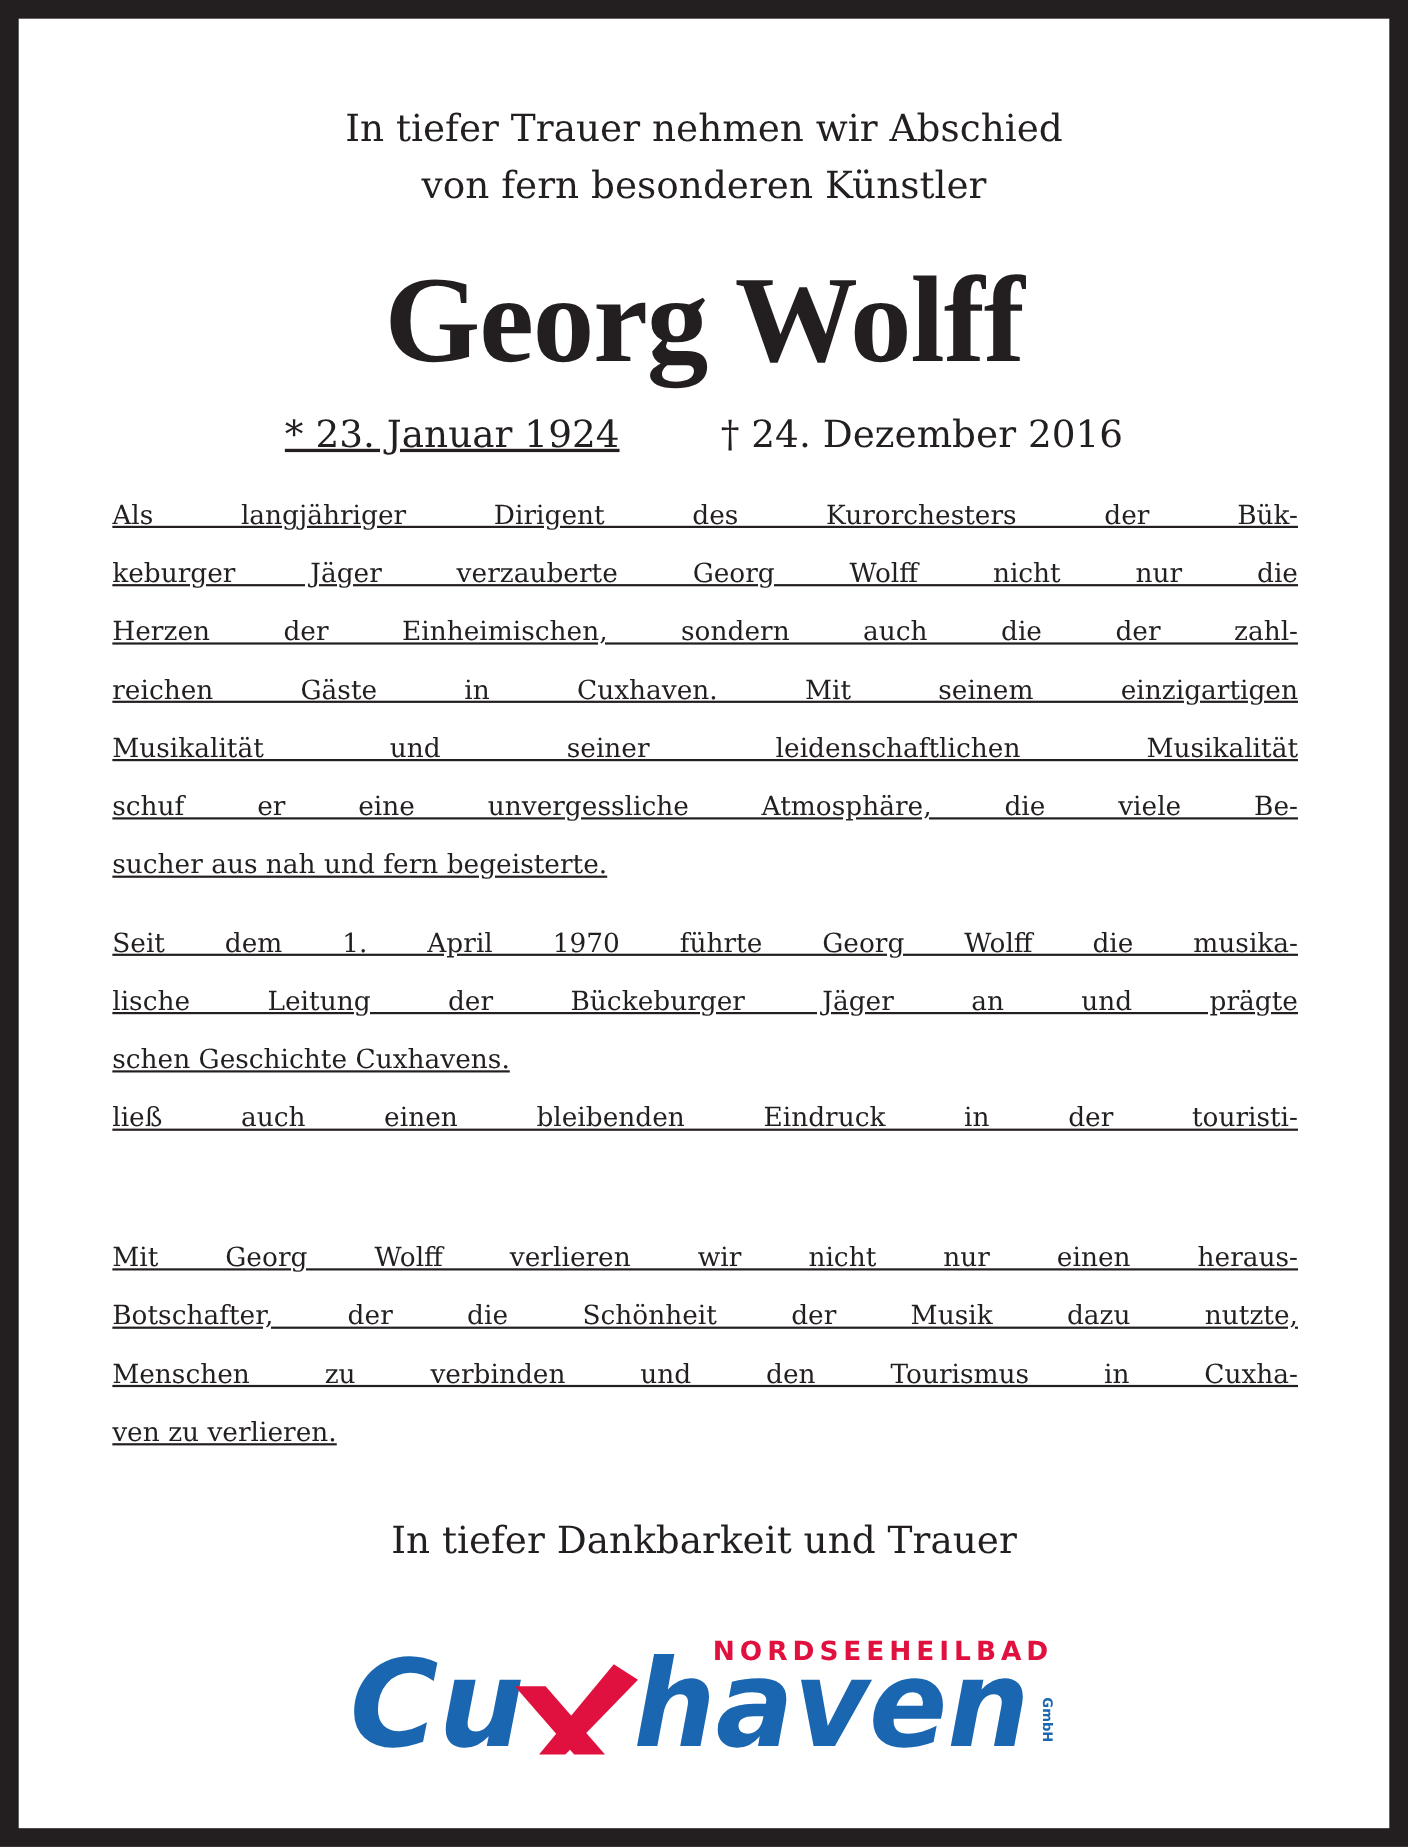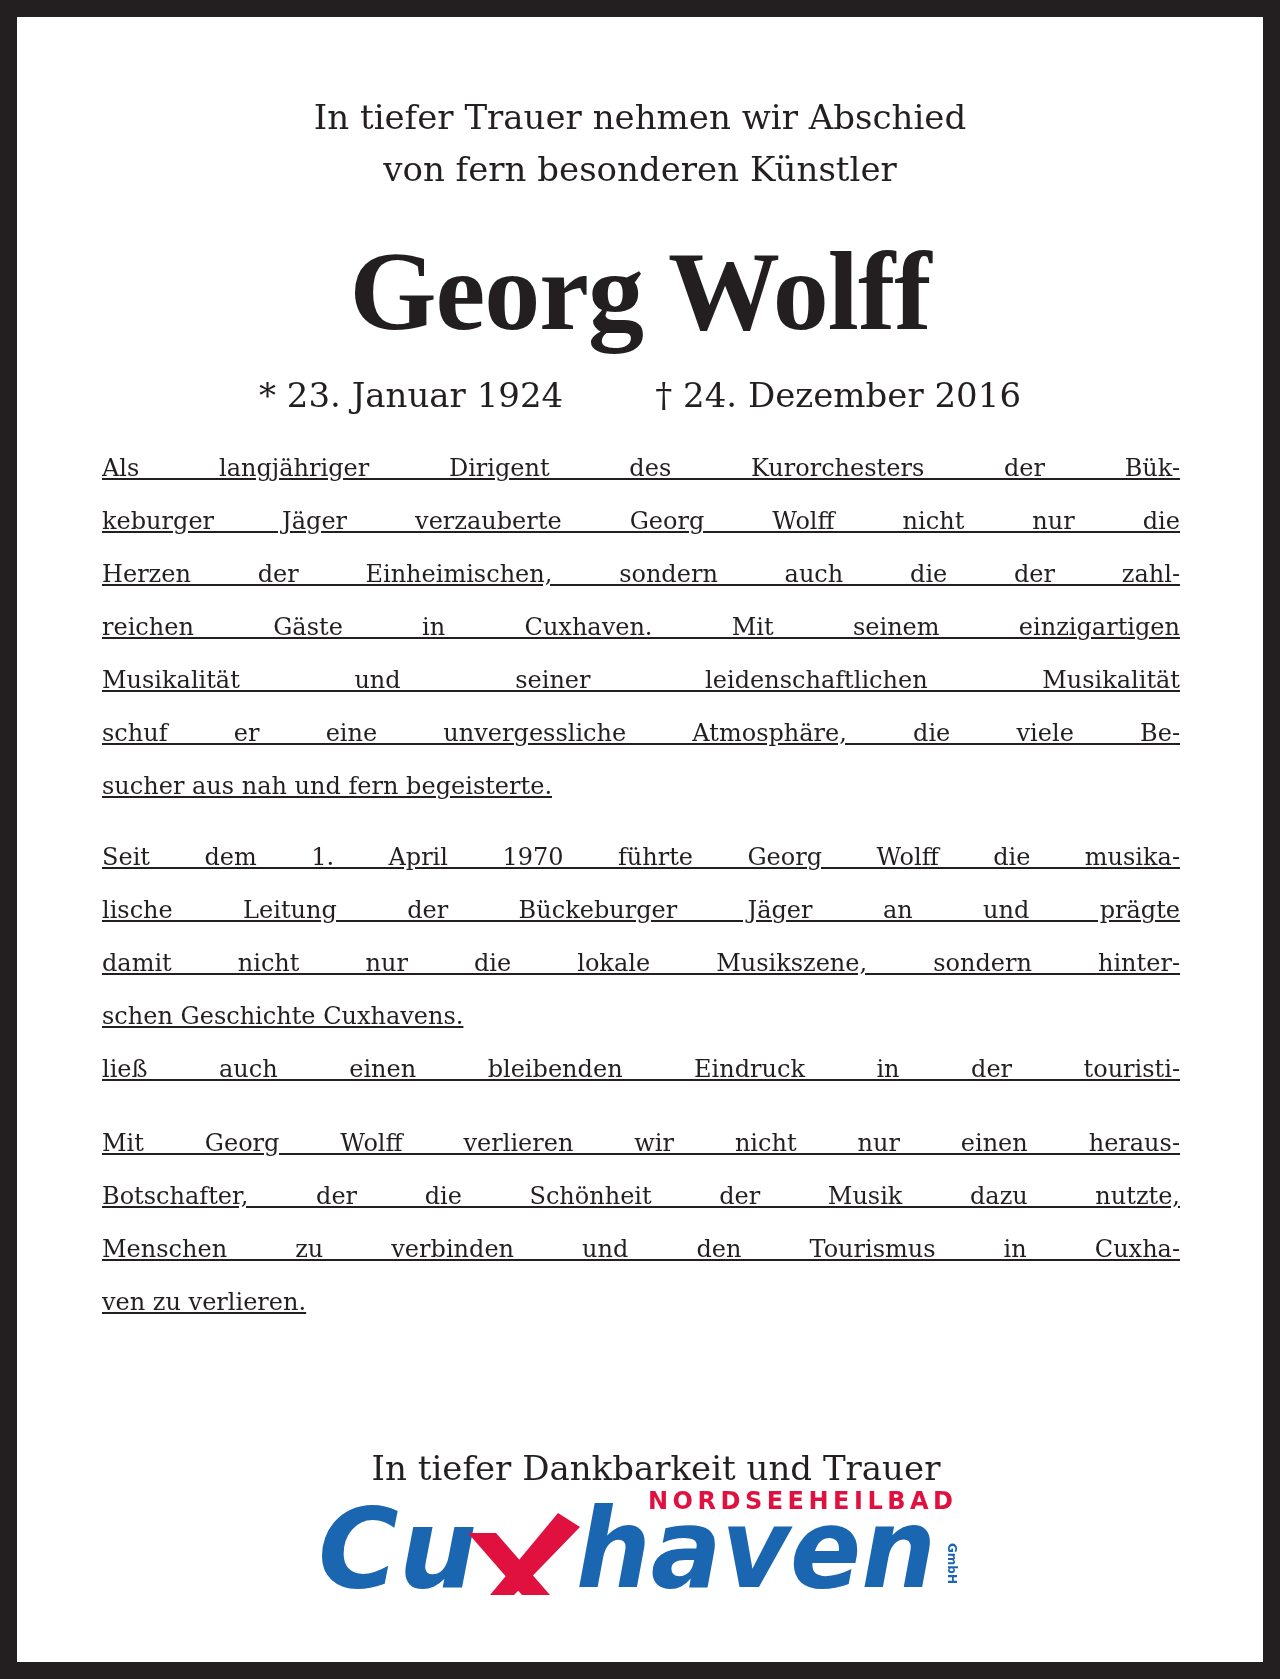--- a/index.html
+++ b/index.html
@@ -21,49 +21,48 @@
 <body>
 
 <div class="page">
 
   <div class="center-line serif intro" style="top:74px;">In tiefer Trauer nehmen wir Abschied</div>
   <div class="center-line serif intro" style="top:126px;">von fern besonderen Künstler</div>
 
   <div class="center-line name" style="top:214px; color:#231f20;">Georg Wolff</div>
 
   <div class="center-line serif dates" style="top:356px;">
-    <span style="margin-right:92px;">* 23. Januar 1924</span><span>† 24. Dezember 2016</span>
+    <span style="margin-right:92px;text-decoration:underline;">* 23. Januar 1924</span><span>† 24. Dezember 2016</span>
   </div>
 
   <div class="body-block serif" style="top:425px;">
     <span class="line">Als langjähriger Dirigent des Kurorchesters der Bük-</span>
     <span class="line">keburger Jäger verzauberte Georg Wolff nicht nur die</span>
     <span class="line">Herzen der Einheimischen, sondern auch die der zahl-</span>
     <span class="line">reichen Gäste in Cuxhaven. Mit seinem einzigartigen</span>
     <span class="line">Musikalität und seiner leidenschaftlichen Musikalität</span>
     <span class="line">schuf er eine unvergessliche Atmosphäre, die viele Be-</span>
     <span class="line last">sucher aus nah und fern begeisterte.</span>
   </div>
 
   <div class="body-block serif" style="top:814px;">
     <span class="line">Seit dem 1. April 1970 führte Georg Wolff die musika-</span>
     <span class="line">lische Leitung der Bückeburger Jäger an und prägte</span>
-    <span class="line">damit nicht nur die lokale Musikszene, sondern hinter-</span>
     <span class="line last">schen Geschichte Cuxhavens.</span>
     <span class="line">ließ auch einen bleibenden Eindruck in der touristi-</span>
   </div>
 
   <div class="body-block serif" style="top:1100px;">
     <span class="line">Mit Georg Wolff verlieren wir nicht nur einen heraus-</span>
     <span class="line">Botschafter, der die Schönheit der Musik dazu nutzte,</span>
     <span class="line">Menschen zu verbinden und den Tourismus in Cuxha-</span>
     <span class="line last">ven zu verlieren.</span>
   </div>
 
-  <div class="center-line serif closing" style="top:1427px;margin-left:16px;">In tiefer Dankbarkeit und Trauer</div>
+  <div class="center-line serif closing" style="top:1360px;">In tiefer Dankbarkeit und Trauer</div>
 
   <div class="logo">
     <svg width="645" height="115" viewBox="0 0 645 115" xmlns="http://www.w3.org/2000/svg">
       <text x="330" y="26" font-family="DejaVu Sans, sans-serif" font-weight="bold" font-size="24" letter-spacing="4.5" fill="#e0103f">NORDSEEHEILBAD</text>
       <g font-family="DejaVu Sans, sans-serif" font-weight="bold" font-style="italic" font-size="110" fill="#1a66b0">
         <text x="0" y="104">Cu</text>
         <text x="258" y="104" textLength="360" lengthAdjust="spacingAndGlyphs">haven</text>
       </g>
 
       <g>

